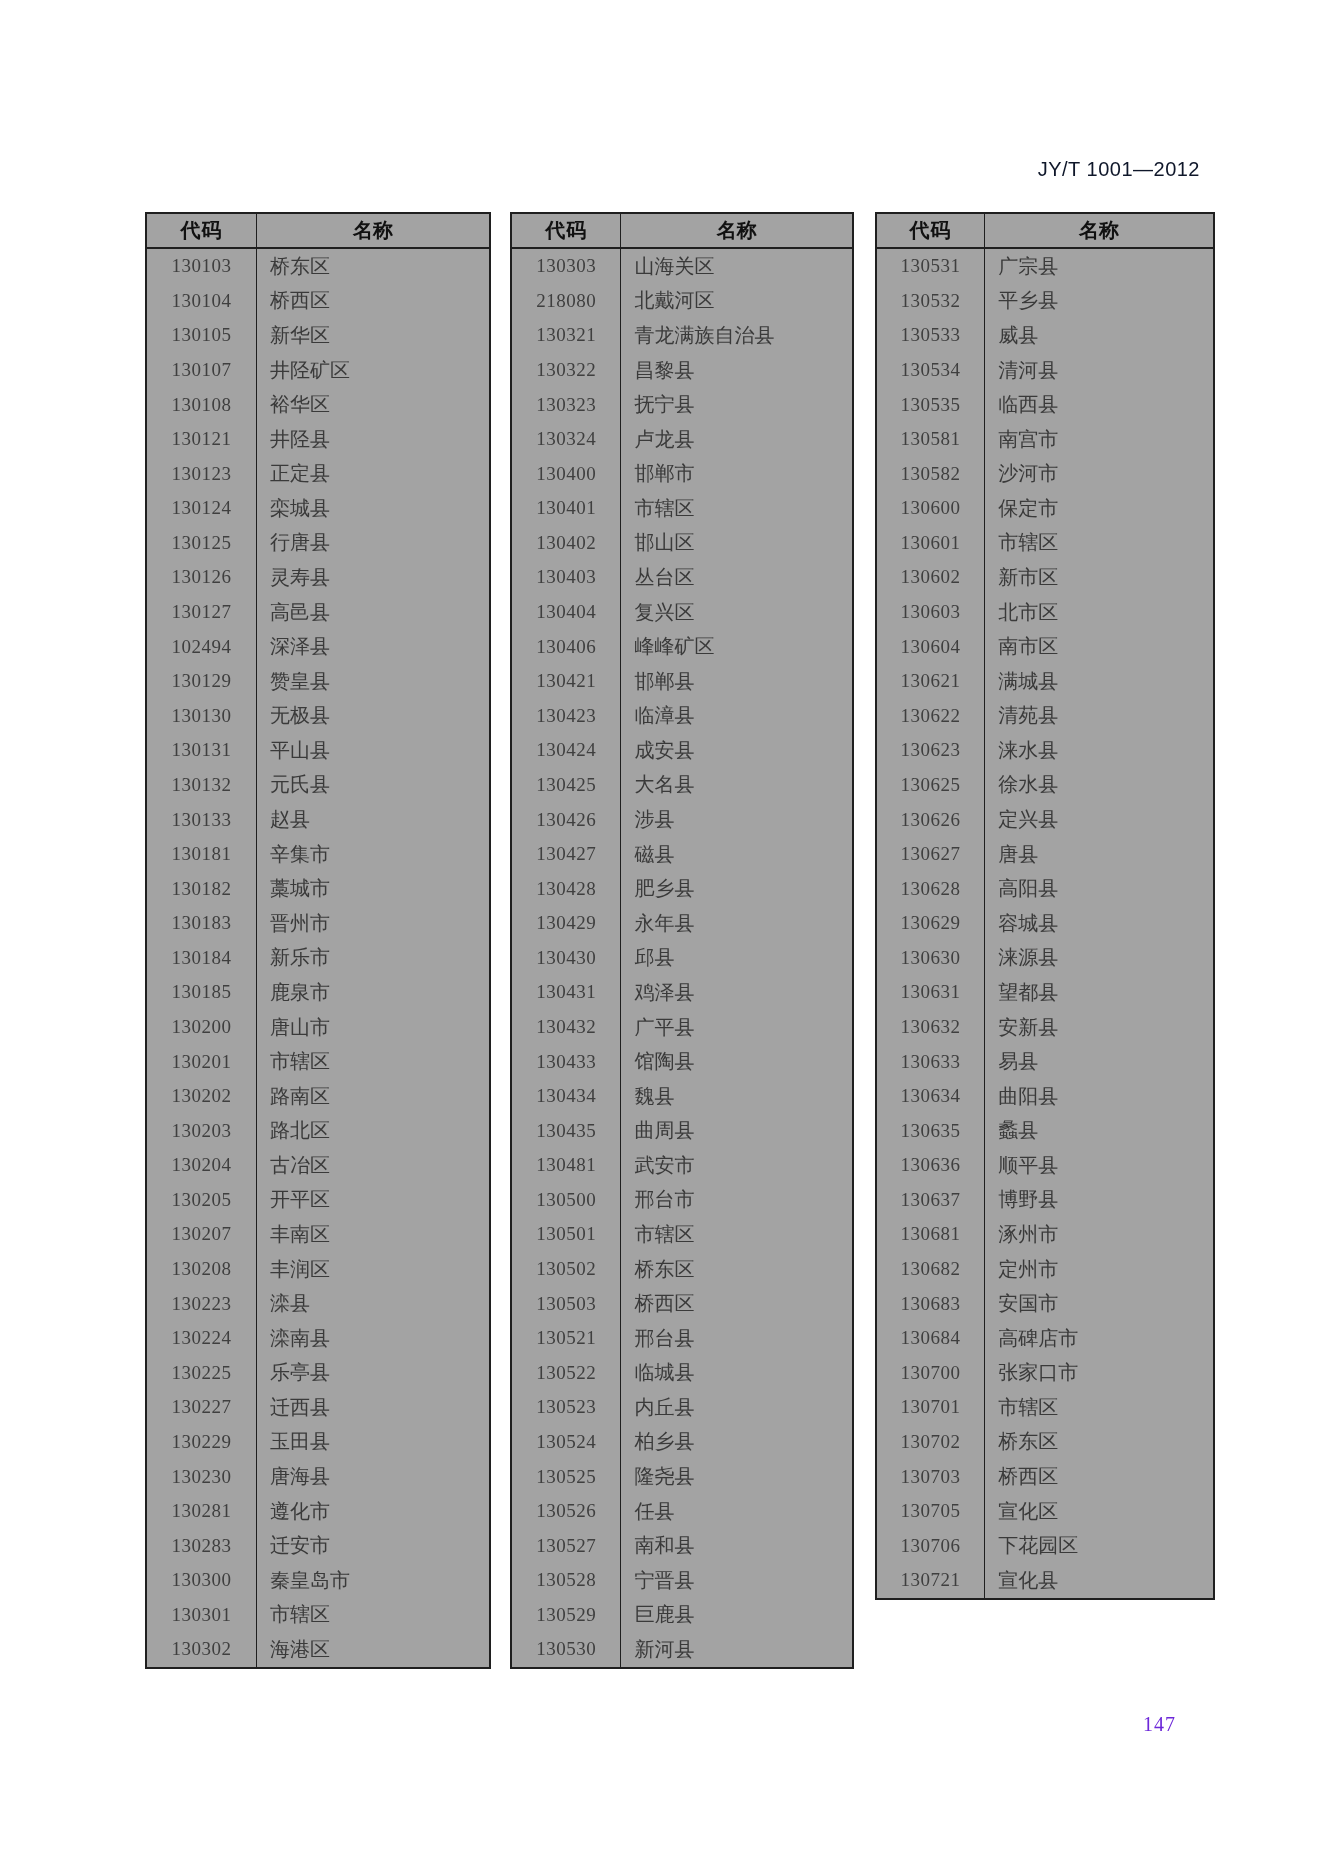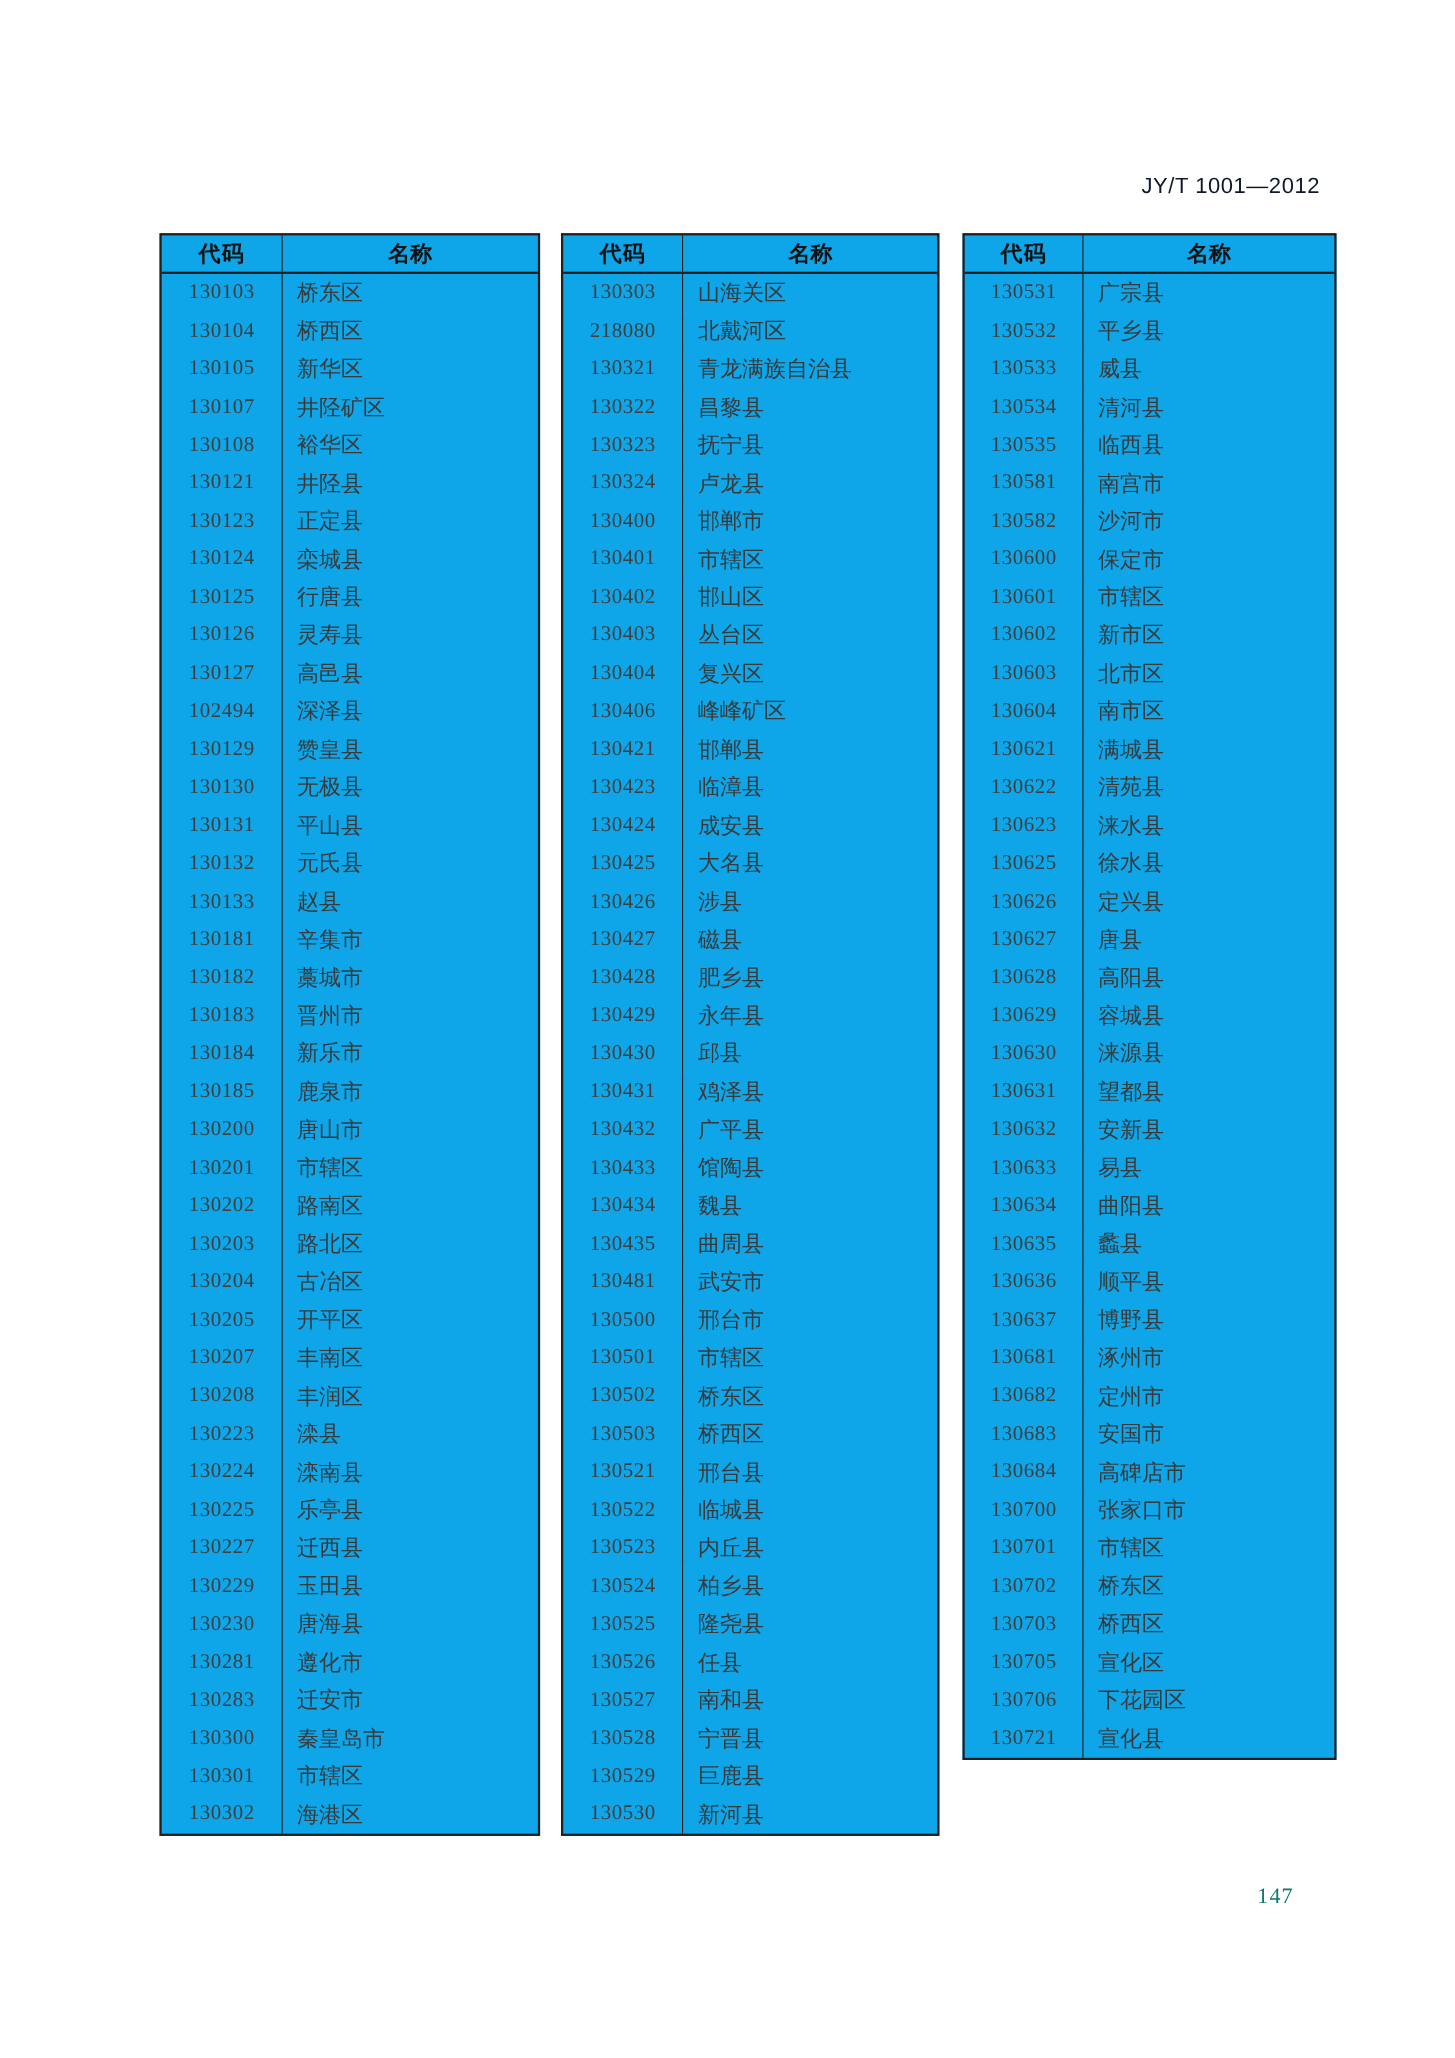--- a/index.html
+++ b/index.html
@@ -17,21 +17,21 @@
     font-family: "Liberation Sans", "DejaVu Sans", sans-serif;
     font-size: 20px;
     font-weight: 500;
     color: #0f172a;
     letter-spacing: 0.5px;
   }
   .code-table {
     position: absolute;
     top: 212px;
     border: 2px solid #1f1f1f;
-    background: #0ea5e9;
+    background: #a3a3a3;
   }
   .t0 { left: 145px; width: 342px; }
   .t1 { left: 510px; width: 340px; }
   .t2 { left: 875px; width: 336px; }
   .thead {
     display: flex;
     height: 33px;
     border-bottom: 2px solid #1f1f1f;
     font-weight: bold;
     font-size: 20px;
@@ -57,21 +57,21 @@
     box-sizing: border-box;
     font-size: 20px;
     color: #3a3a3a;
   }
   .thead .cell.code { font-size: 20px; color: #111; letter-spacing: 1px; }
   .thead .cell.name { justify-content: center; padding-left: 0; color: #111; }
   .page-number {
     position: absolute;
     top: 1713px; left: 1143px;
     font-size: 20px;
-    color: #0f766e;
+    color: #6d28d9;
     letter-spacing: 1px;
   }
 </style>
 </head>
 <body>
 
 <div class="standard-ref">JY/T 1001—2012</div>
 
 <div class="code-table t0">
   <div class="thead">

